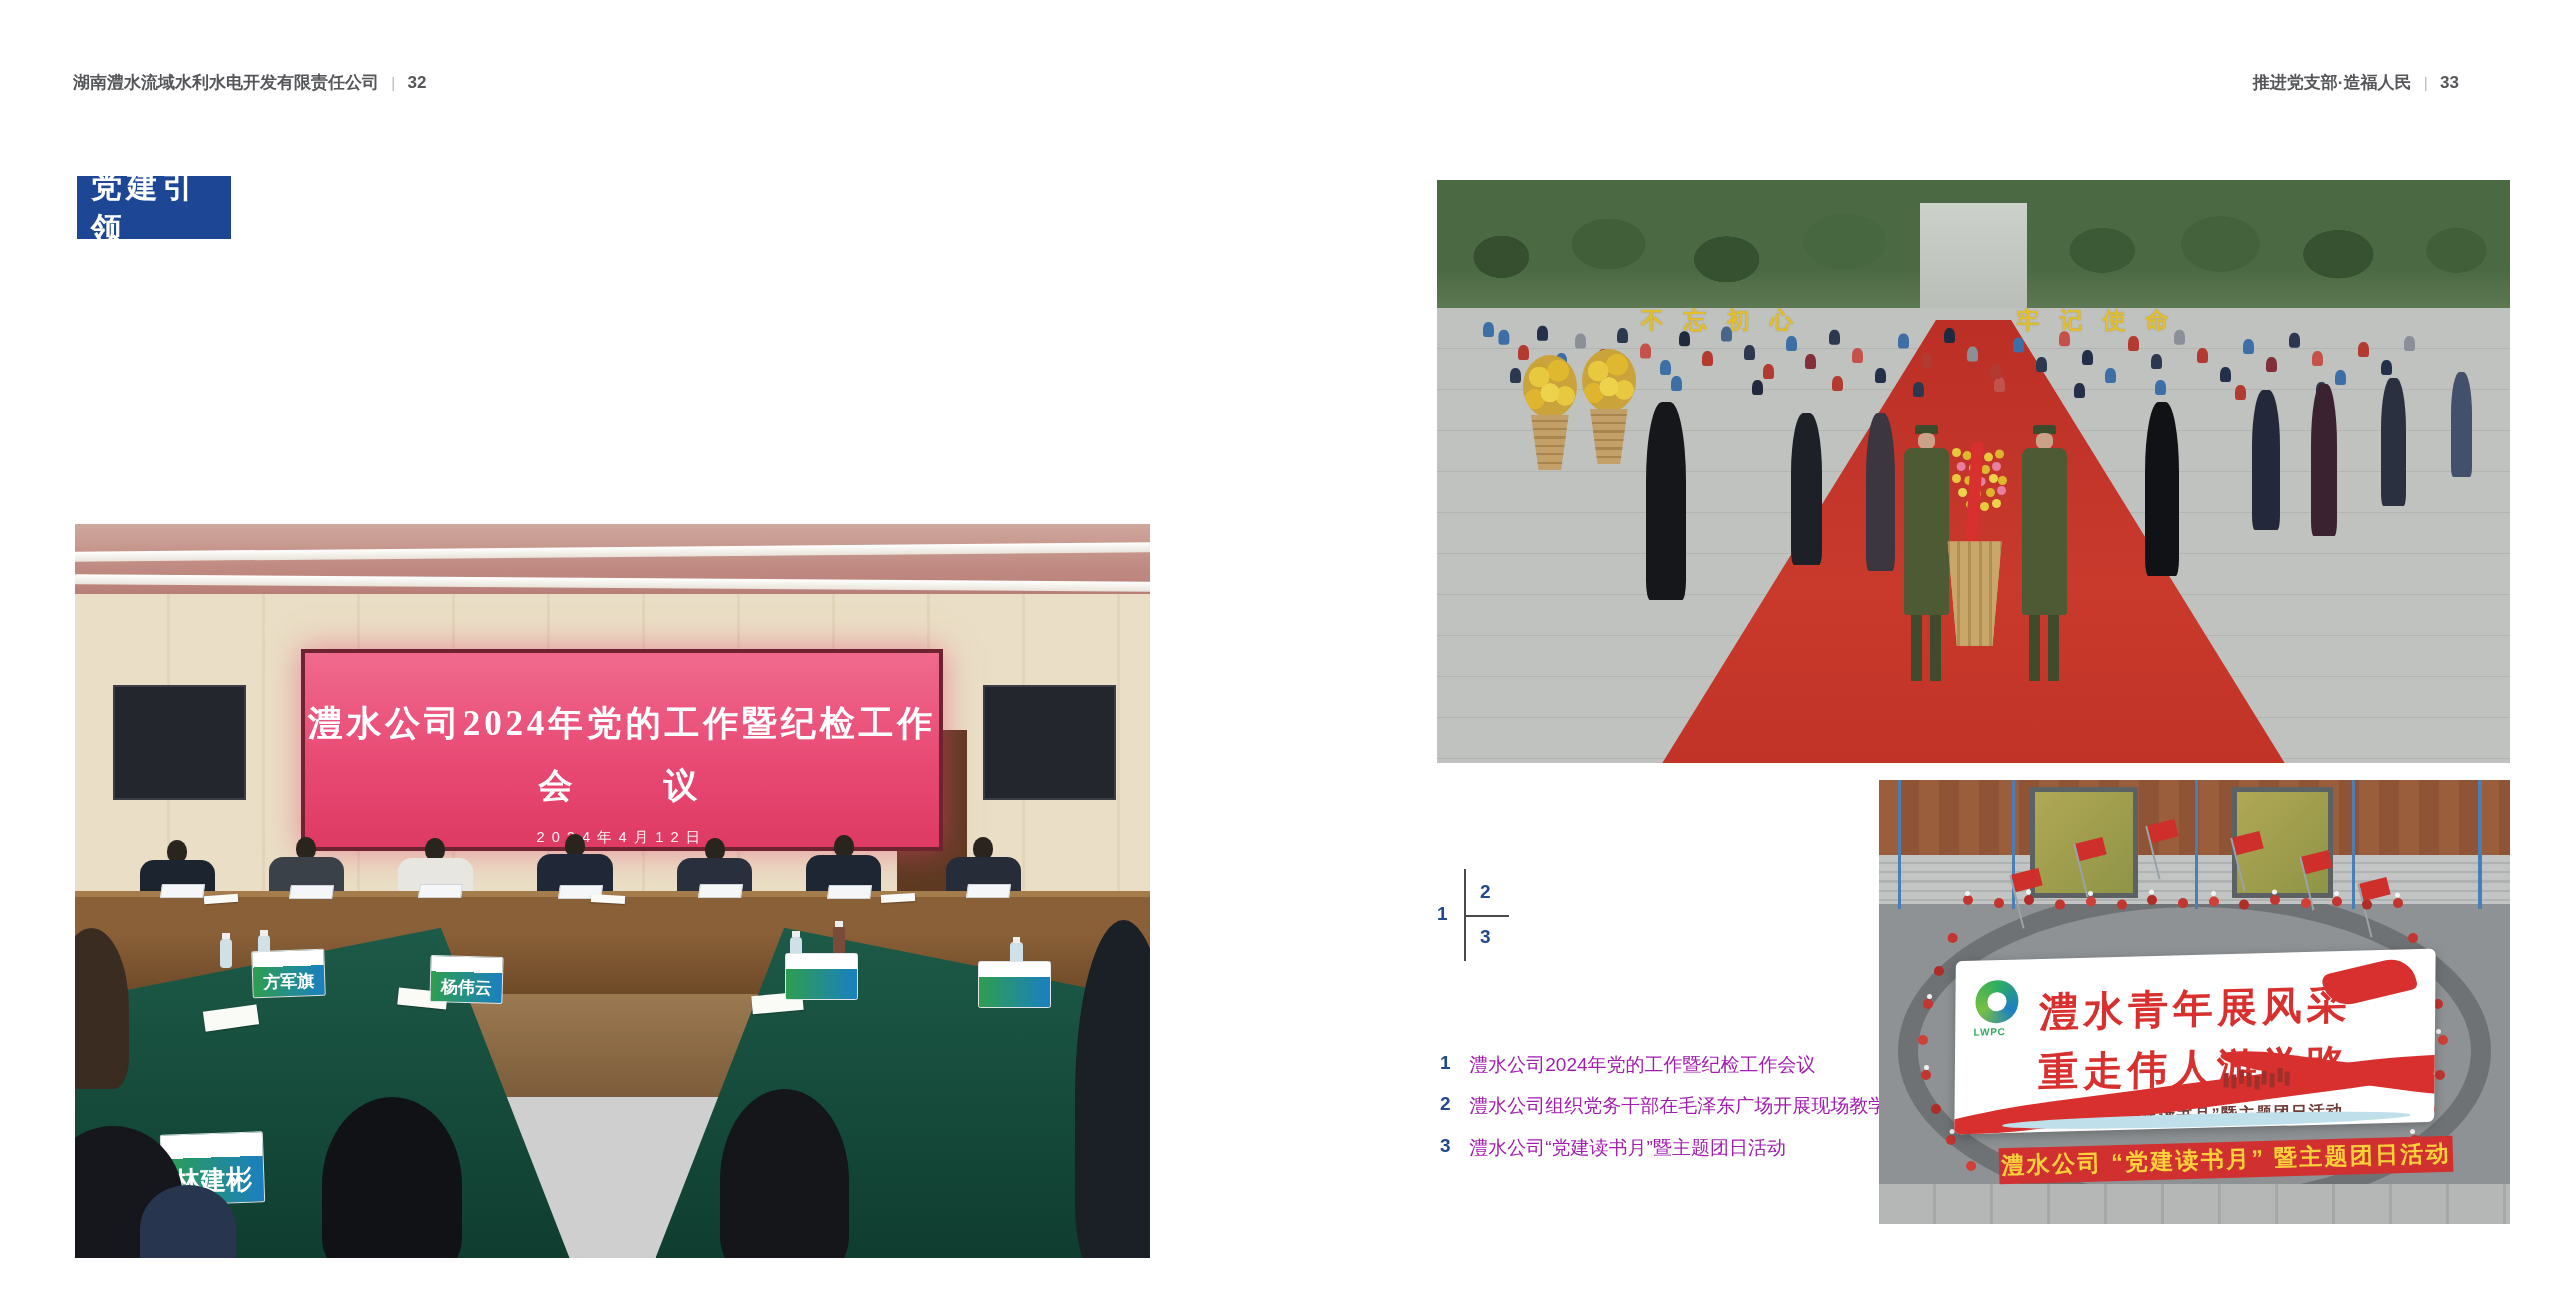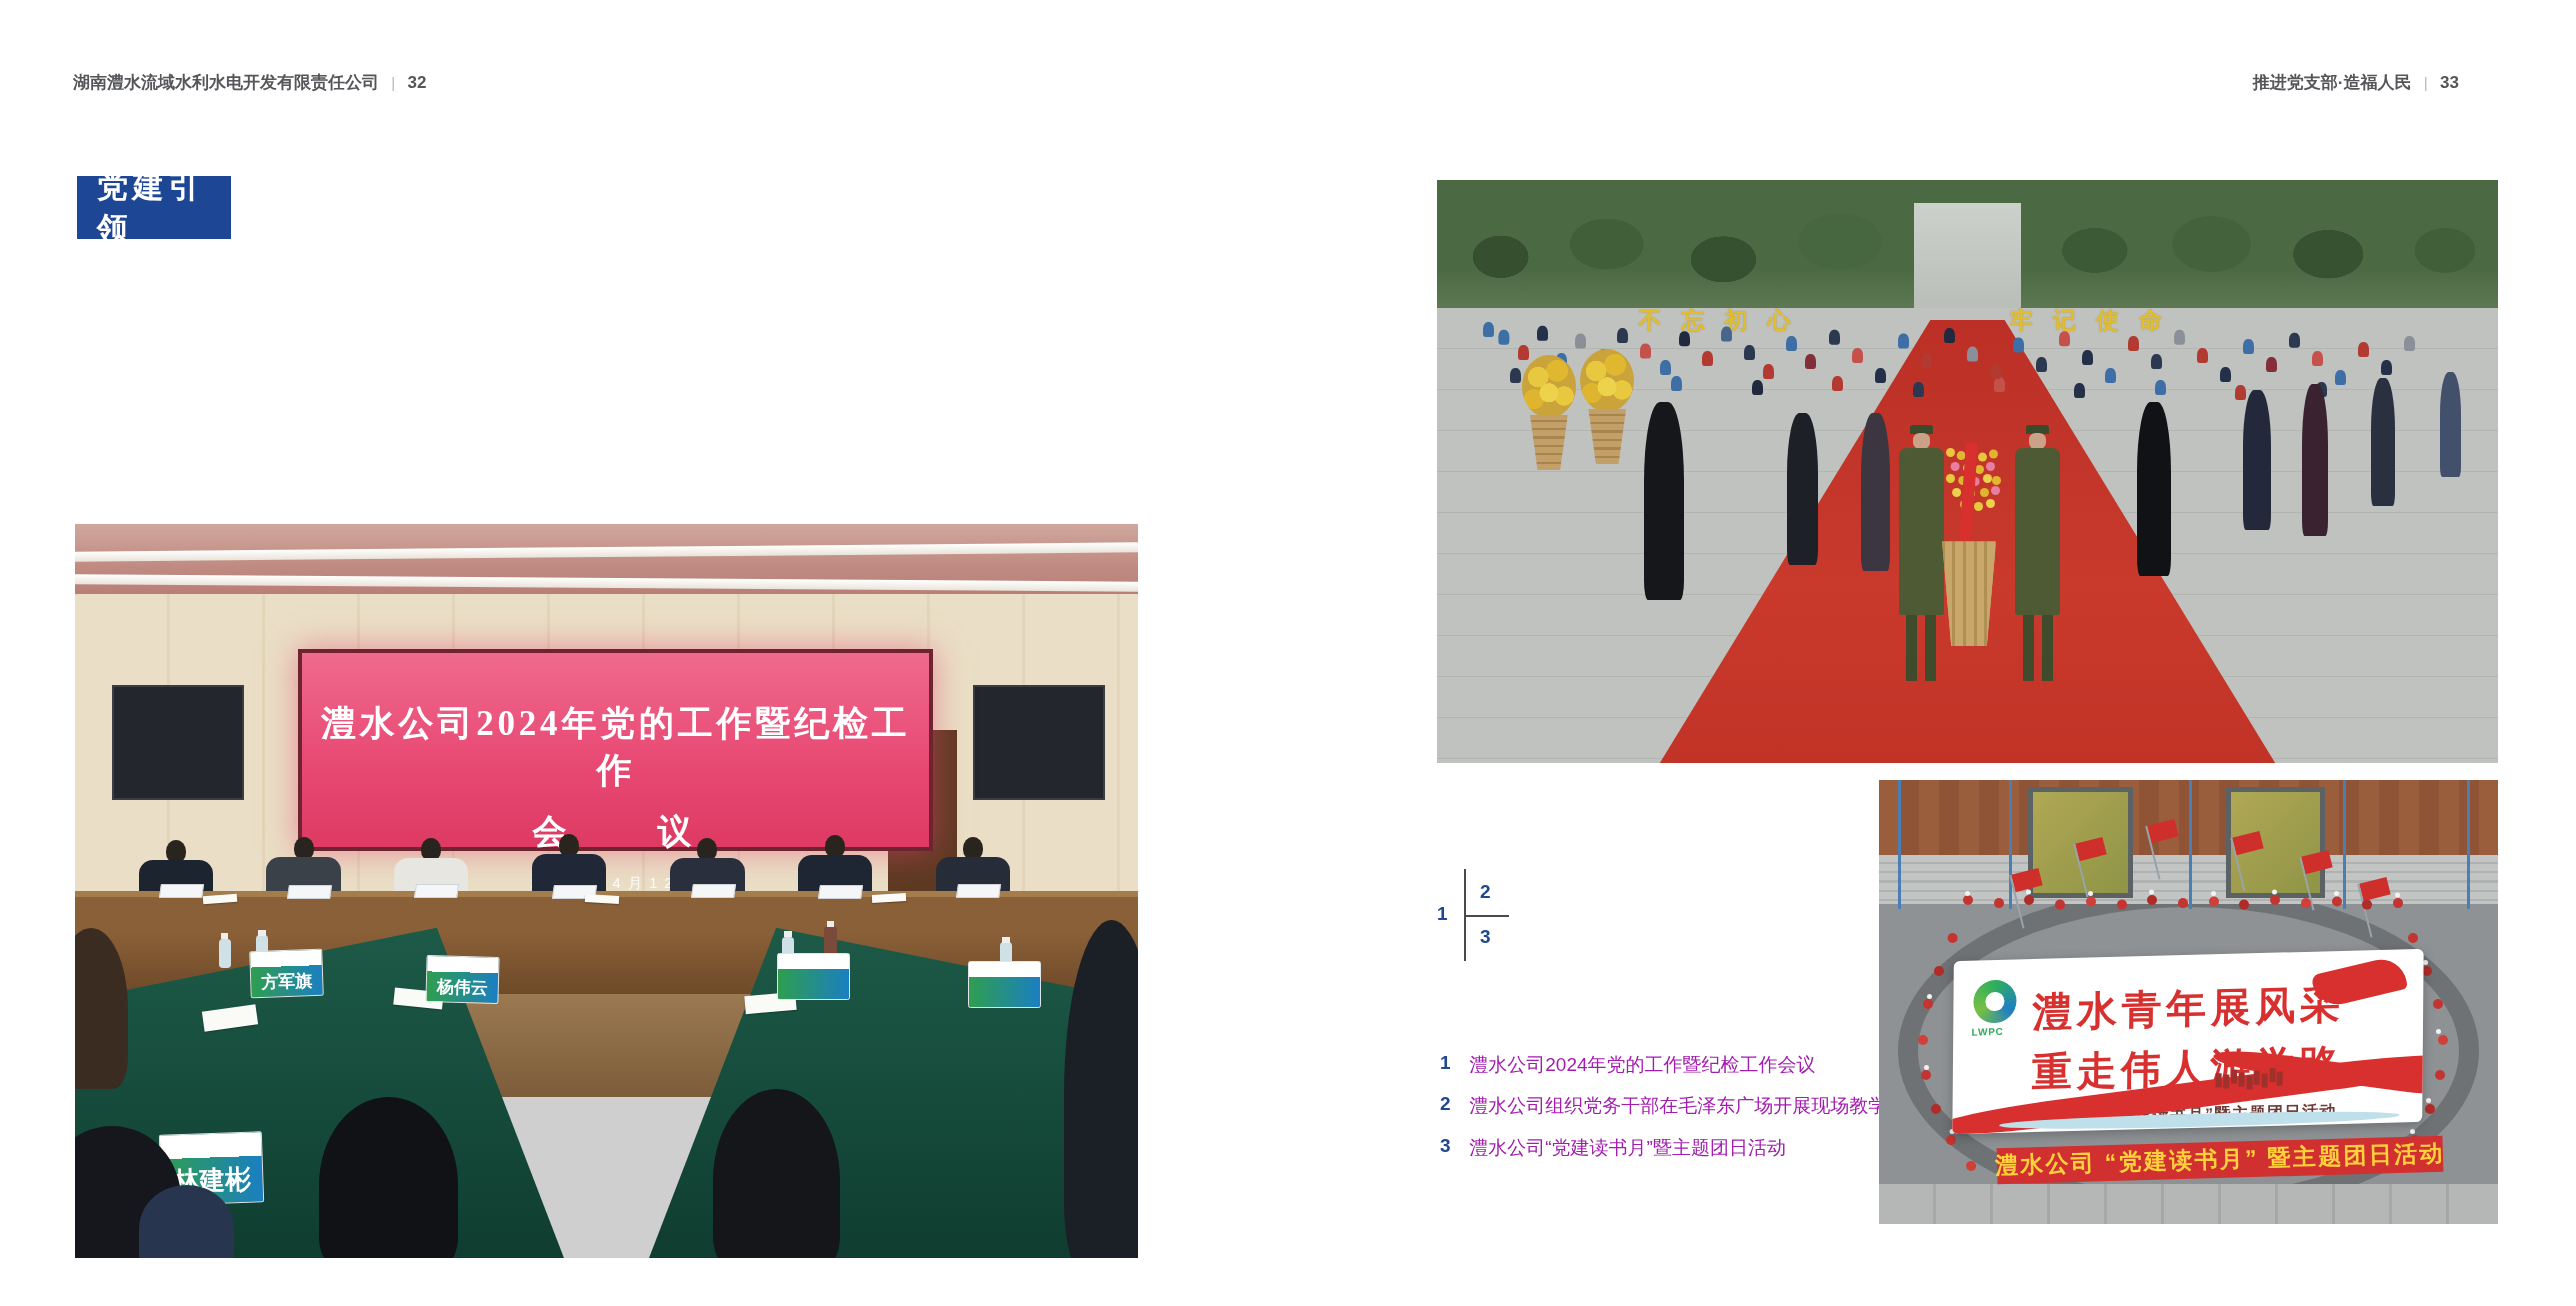--- a/index.html
+++ b/index.html
@@ -5,33 +5,33 @@
   html,body{margin:0;padding:0;background:#ffffff;}
   .spread{position:relative;width:2535px;height:1306px;background:#ffffff;overflow:hidden;
           font-family:"Liberation Sans", sans-serif;color:#222;}
   
   .pg-header{position:absolute;top:71px;font-size:17px;font-weight:bold;color:#55565a;
              display:flex;align-items:center;white-space:nowrap;}
   .pg-header .sep{color:#b9b9bb;font-weight:400;padding:0 12.3px;font-size:15.4px;}
   
   .badge{position:absolute;left:77px;top:176px;width:154px;height:63px;background:#1d4795;
          color:#fff;font-size:31px;font-weight:bold;letter-spacing:4.6px;display:flex;
-         align-items:center;justify-content:center;padding-left:20px;box-sizing:border-box;}
+         align-items:center;justify-content:center;padding-left:14px;box-sizing:border-box;}
   
   .body-par{position:absolute;left:456px;top:286px;width:696px;font-size:21.5px;line-height:42px;
             color:#1f1f1f;text-align:justify;text-indent:2em;}
   
   .fig-num{position:absolute;font-size:19px;font-weight:bold;color:#21498c;}
   .fig-line{position:absolute;background:#4a4a4a;}
   .captions{position:absolute;left:1440px;top:1052px;}
   .cap-row{display:flex;align-items:flex-start;margin-bottom:15.4px;}
   .cap-row .num{color:#21498c;font-weight:bold;font-size:19px;width:17px;flex:none;}
   .cap-row .txt{color:#a21caf;font-size:19px;margin-left:12.3px;white-space:nowrap;}
   
-  .photo{position:absolute;overflow:hidden;background:#cfcfcf;}
+  .photo{position:absolute;overflow:hidden;background:#cfcfcf;padding-left:12px;}
   
   .p1-ceiling{position:absolute;left:0;top:0;width:100%;height:9.5%;
               background:linear-gradient(180deg,#cfa79d 0%,#c08b82 60%,#b87f78 100%);}
   .p1-strip{position:absolute;height:10px;background:linear-gradient(180deg,#fff,#e9e4da);}
   .p1-wall{position:absolute;left:0;top:9.5%;width:100%;height:45%;
            background:repeating-linear-gradient(90deg,#eadfc6 0 92px,#e2d5ba 92px 95px);}
   .p1-tv{position:absolute;background:#23262c;border:2.3px solid #3a3d44;}
   .p1-door{position:absolute;background:#5e3a22;}
   .p1-screen{position:absolute;left:21%;top:17%;width:59%;height:26.5%;
              background:linear-gradient(180deg,#f06a8e 0%,#e84a74 55%,#de3a63 100%);

